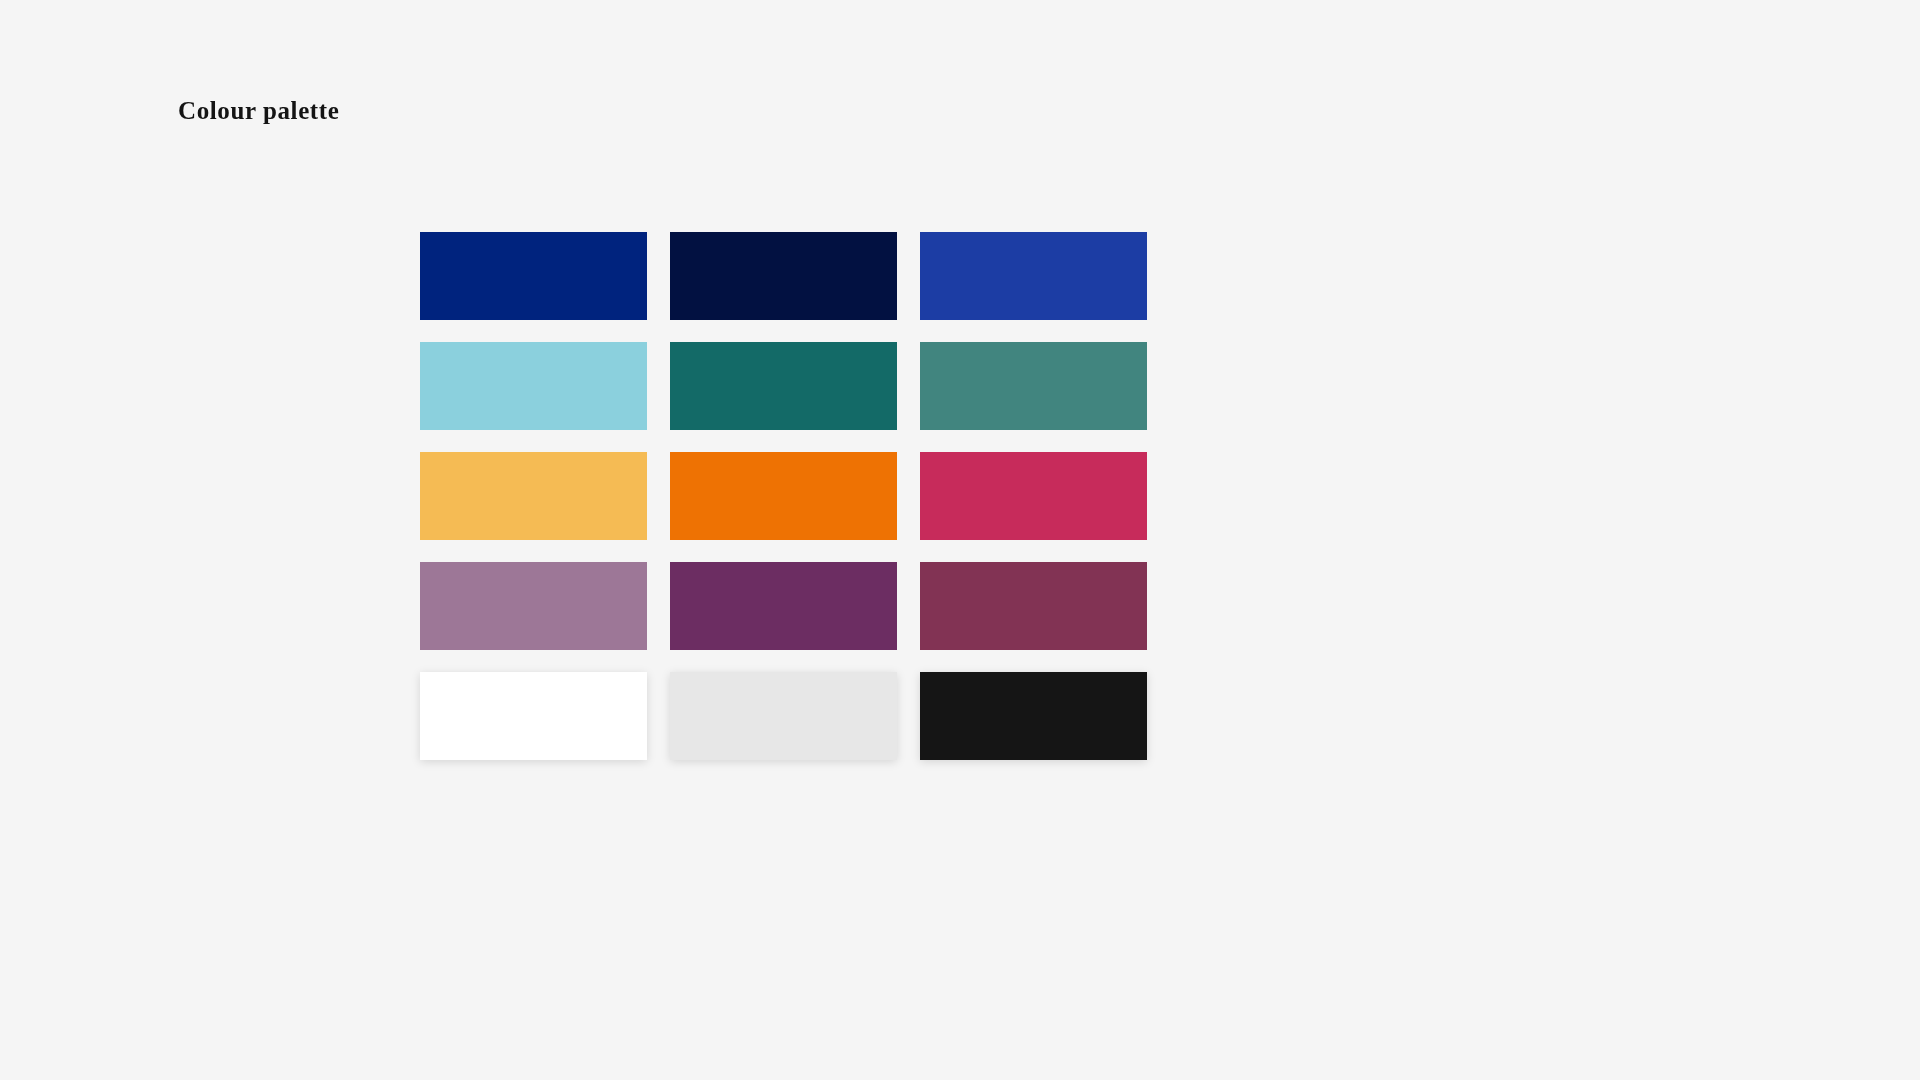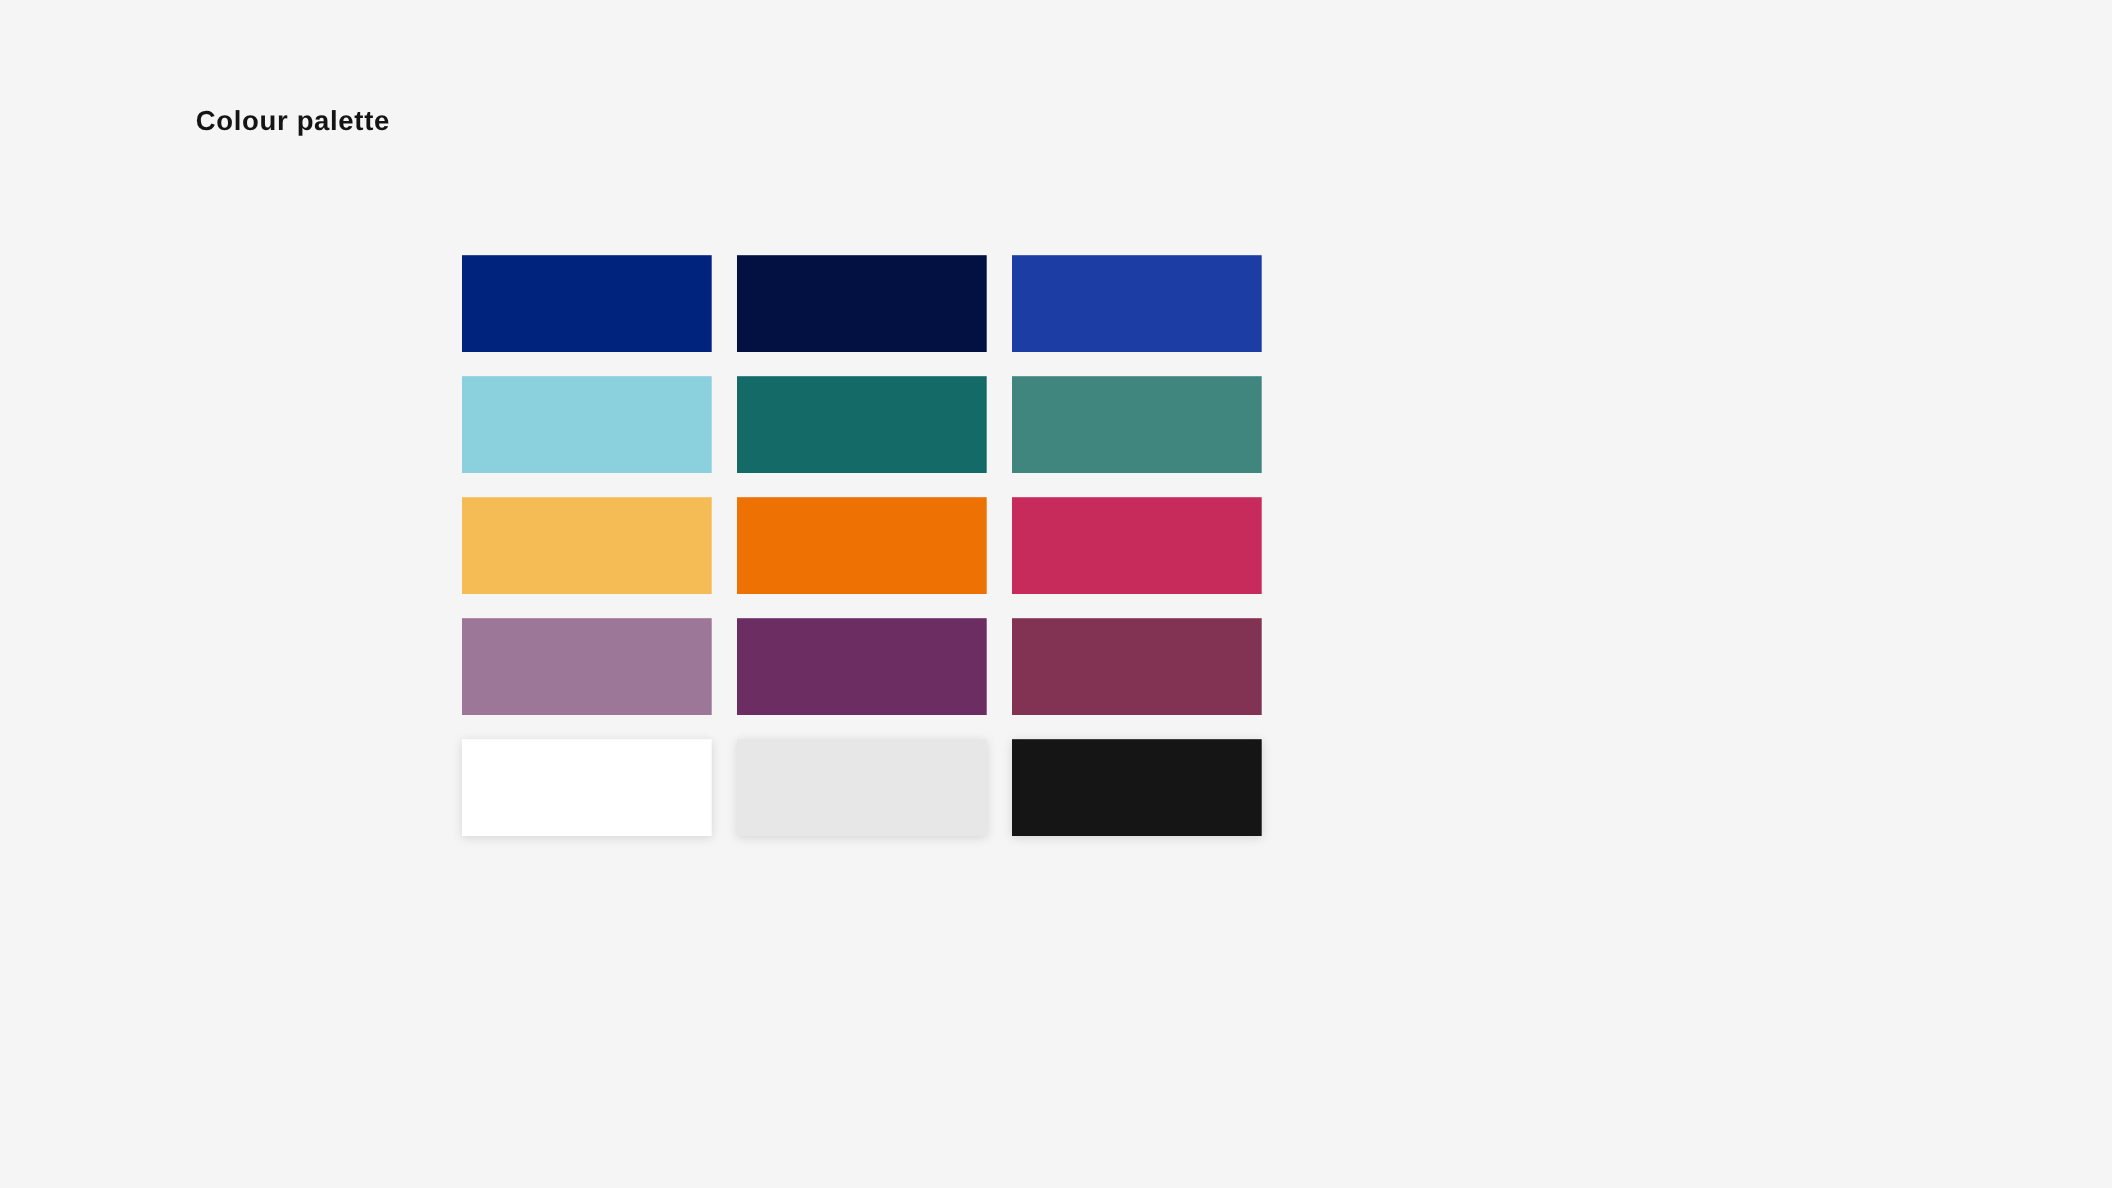--- a/index.html
+++ b/index.html
@@ -43,21 +43,21 @@
     height: 88px;
     display: block;
   }
   .swatch.has-shadow {
     box-shadow: 0 2px 9px rgba(0, 0, 0, 0.13);
   }
 </style>
 </head>
 <body style="background: rgb(245, 245, 245);">
 
-<div id="page-title" style="color: rgb(20, 20, 20);">Colour palette</div>
+<div id="page-title" style="color: rgb(20, 20, 20); font-family: Liberation Serif, serif;">Colour palette</div>
 
 <div id="palette-grid" style="grid-template-columns: repeat(3, 227px);">
     <div class="swatch" title="#00237e" style="background: rgb(0, 35, 126);"></div>
     <div class="swatch" title="#021141" style="background: rgb(2, 17, 65);"></div>
     <div class="swatch" title="#1c3da4" style="background: rgb(28, 61, 164);"></div>
     <div class="swatch" title="#8bd0dd" style="background: rgb(139, 208, 221);"></div>
     <div class="swatch" title="#136a67" style="background: rgb(19, 106, 103);"></div>
     <div class="swatch" title="#41857f" style="background: rgb(65, 133, 127);"></div>
     <div class="swatch" title="#f5bb54" style="background: rgb(245, 187, 84);"></div>
     <div class="swatch" title="#ee7203" style="background: rgb(238, 114, 3);"></div>

